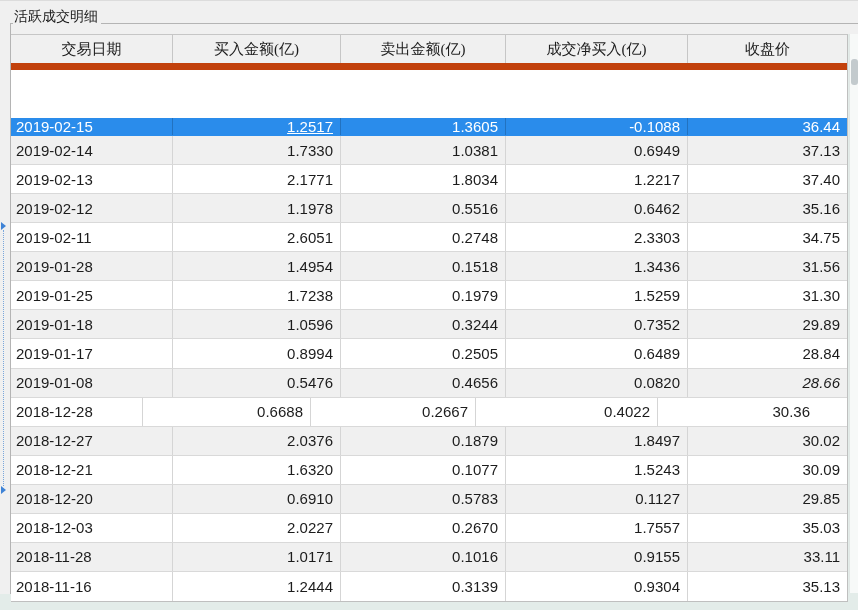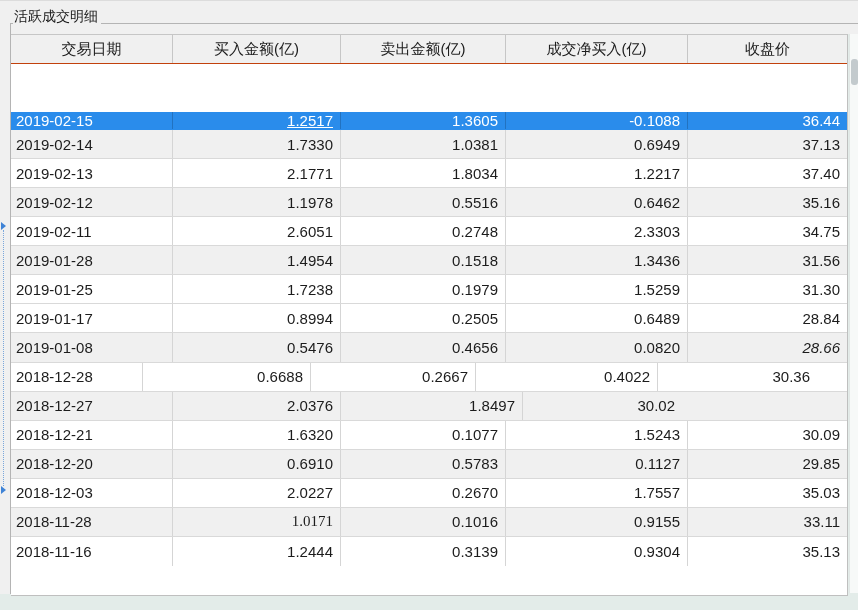--- a/index.html
+++ b/index.html
@@ -22,21 +22,22 @@
     padding:0 3px 0 1px;font-size:14px;z-index:3;white-space:nowrap;
   }
   
   .table{
     position:absolute;left:11px;top:33px;width:836px;
     border-top:1px solid #c6c6c6;border-right:1px solid #bfbfbf;
     border-bottom:1px solid #bfbfbf;box-sizing:content-box;z-index:2;
   }
   .thead{
     display:flex;height:28px;background:var(--color-header_bg,#f0f0f0);
-    border-bottom:1px solid #c2410c;
+    border-bottom:7px solid #c2410c;
+    font-family:Liberation Serif, serif;
   }
   .hcell{
     display:flex;align-items:center;justify-content:center;
     font-size:15px;box-sizing:border-box;border-right:1px solid #c6c6c6;
     white-space:nowrap;overflow:hidden;
   }
   .hcell:last-child{border-right:none;}
   .tbody{display:grid;grid-template-rows:repeat(17,1fr);height:531px;background:#fff;}
   .trow{display:flex;border-bottom:1px solid var(--color-grid,#d9d9d9);box-sizing:border-box;background:var(--color-row,#ffffff);}
   .trow:last-child{border-bottom:none;}
@@ -130,20 +131,27 @@
         <div class="tcell right" style="width: 182px;">1.3436</div>
         <div class="tcell right" style="width: 159px;">31.56</div>
       </div>
       <div class="trow">
         <div class="tcell left" style="width: 162px;">2019-01-25</div>
         <div class="tcell right" style="width: 168px;">1.7238</div>
         <div class="tcell right" style="width: 165px;">0.1979</div>
         <div class="tcell right" style="width: 182px;">1.5259</div>
         <div class="tcell right" style="width: 159px;">31.30</div>
       </div>
+      <div class="trow alt">
+        <div class="tcell left" style="width: 162px;">2019-01-18</div>
+        <div class="tcell right" style="width: 168px;">1.0596</div>
+        <div class="tcell right" style="width: 165px;">0.3244</div>
+        <div class="tcell right" style="width: 182px;">0.7352</div>
+        <div class="tcell right" style="width: 159px;">29.89</div>
+      </div>
       <div class="trow">
         <div class="tcell left" style="width: 162px;">2019-01-17</div>
         <div class="tcell right" style="width: 168px;">0.8994</div>
         <div class="tcell right" style="width: 165px;">0.2505</div>
         <div class="tcell right" style="width: 182px;">0.6489</div>
         <div class="tcell right" style="width: 159px;">28.84</div>
       </div>
       <div class="trow alt">
         <div class="tcell left" style="width: 162px;">2019-01-08</div>
         <div class="tcell right" style="width: 168px;">0.5476</div>
@@ -154,20 +162,21 @@
       <div class="trow">
         <div class="tcell left" style="width: 132px;">2018-12-28</div>
         <div class="tcell right" style="width: 168px;">0.6688</div>
         <div class="tcell right" style="width: 165px;">0.2667</div>
         <div class="tcell right" style="width: 182px;">0.4022</div>
         <div class="tcell right" style="width: 159px;">30.36</div>
       </div>
       <div class="trow alt">
         <div class="tcell left" style="width: 162px;">2018-12-27</div>
         <div class="tcell right" style="width: 168px;">2.0376</div>
+        <div class="tcell right" style="width: 165px;">0.1879</div>
         <div class="tcell right" style="width: 182px;">1.8497</div>
         <div class="tcell right" style="width: 159px;">30.02</div>
       </div>
       <div class="trow">
         <div class="tcell left" style="width: 162px;">2018-12-21</div>
         <div class="tcell right" style="width: 168px;">1.6320</div>
         <div class="tcell right" style="width: 165px;">0.1077</div>
         <div class="tcell right" style="width: 182px;">1.5243</div>
         <div class="tcell right" style="width: 159px;">30.09</div>
       </div>
@@ -180,21 +189,21 @@
       </div>
       <div class="trow">
         <div class="tcell left" style="width: 162px;">2018-12-03</div>
         <div class="tcell right" style="width: 168px;">2.0227</div>
         <div class="tcell right" style="width: 165px;">0.2670</div>
         <div class="tcell right" style="width: 182px;">1.7557</div>
         <div class="tcell right" style="width: 159px;">35.03</div>
       </div>
       <div class="trow alt">
         <div class="tcell left" style="width: 162px;">2018-11-28</div>
-        <div class="tcell right" style="width: 168px; font-family: Liberation Serif, serif;">1.0171</div>
+        <div class="tcell right" style="width: 168px;">1.0171</div>
         <div class="tcell right" style="width: 165px;">0.1016</div>
         <div class="tcell right" style="width: 182px;">0.9155</div>
         <div class="tcell right" style="width: 159px;">33.11</div>
       </div>
       <div class="trow">
         <div class="tcell left" style="width: 162px;">2018-11-16</div>
         <div class="tcell right" style="width: 168px;">1.2444</div>
         <div class="tcell right" style="width: 165px;">0.3139</div>
         <div class="tcell right" style="width: 182px;">0.9304</div>
         <div class="tcell right" style="width: 159px;">35.13</div>

